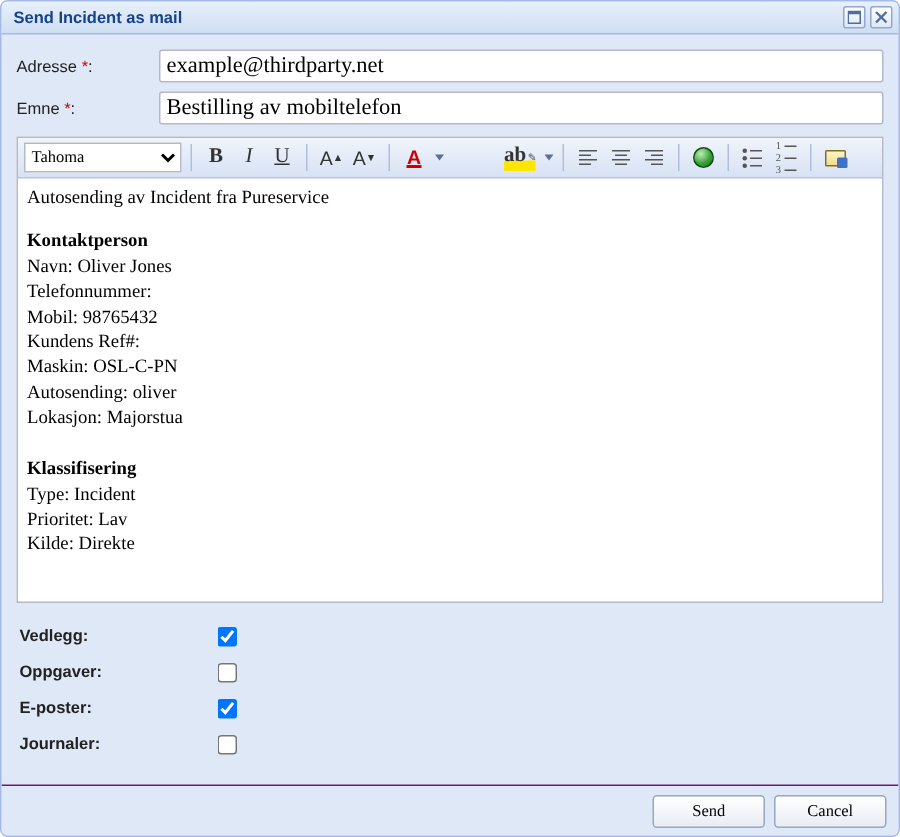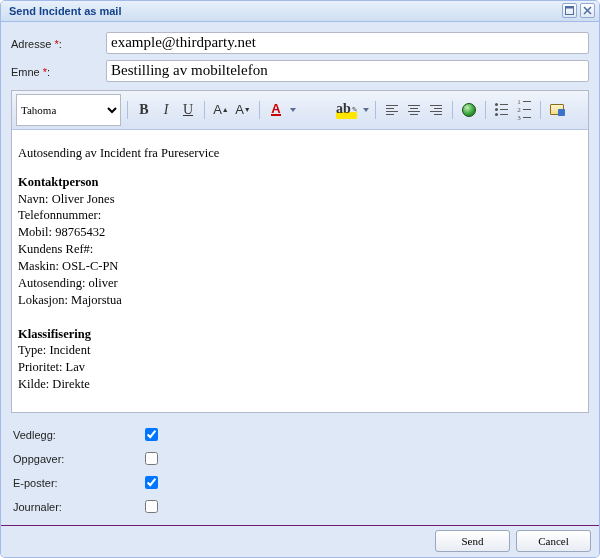--- a/index.html
+++ b/index.html
@@ -90,21 +90,21 @@
     background:linear-gradient(#f0f4fb,#d7e2f4);
     border-bottom:1px solid #b5c5e4;
     padding:3px 4px;
     display:flex;
     align-items:center;
     gap:2px;
   }
   .toolbar select{
     font-family:Tahoma;
     font-size:11px;
-    height:32px;
+    height:20px;
     border:1px solid #b5b8c8;
     background:#fff;
     width:105px;
   }
   .tsep{
     width:1px;height:18px;
     background:#aebfde;
     margin:0 4px;
   }
   .tbtn{
@@ -132,34 +132,34 @@
   .globe{width:14px;height:14px;border-radius:50%;background:radial-gradient(circle at 35% 30%,#bff0b8 0%,#3aa33a 55%,#176b17 100%);border:1px solid #0d4d0d;}
   .list-ic{display:flex;flex-direction:column;gap:2px;}
   .list-ic div{display:flex;align-items:center;gap:2px;}
   .list-ic .dot{width:3px;height:3px;background:#555;border-radius:50%;}
   .list-ic .num{font-size:7px;color:#555;width:4px;text-align:right;line-height:6px;}
   .list-ic .ln{width:8px;height:1px;background:#555;}
   .src-ic{width:14px;height:11px;border:1px solid #8a6d1a;background:linear-gradient(#fff4cb,#f1dc8a);border-radius:1px;position:relative;}
   .src-ic::after{content:"";position:absolute;right:-2px;bottom:-2px;width:7px;height:7px;background:#3b71c9;border-radius:1px;}
   .edit-area{
     height:282px;
-    padding:15px 6px;
+    padding:4px 6px;
     overflow-y:scroll;
     font-family:Tahoma;
     font-size:12.5px;
     line-height:1.35;
     color:#000;
   }
   .edit-area p{margin:0 0 12px 0;}
   .edit-area .section{margin:0;}
   .edit-area .section b{font-weight:bold;}
   .edit-area .kv{margin:0;}
   .checks{margin-top:10px;}
   .check-row{display:flex;align-items:center;height:24px;}
-  .check-row label{width:130px;padding-left:2px;}
+  .check-row label{width:130px;padding-left:2px;font-weight:bold;}
   input[type=checkbox]{width:13px;height:13px;}
   .footer{
     height:34px;
     border-top:1px solid #701a75;
     background:var(--bg);
     display:flex;
     justify-content:flex-end;
     align-items:center;
     padding:0 8px;
     gap:6px;

